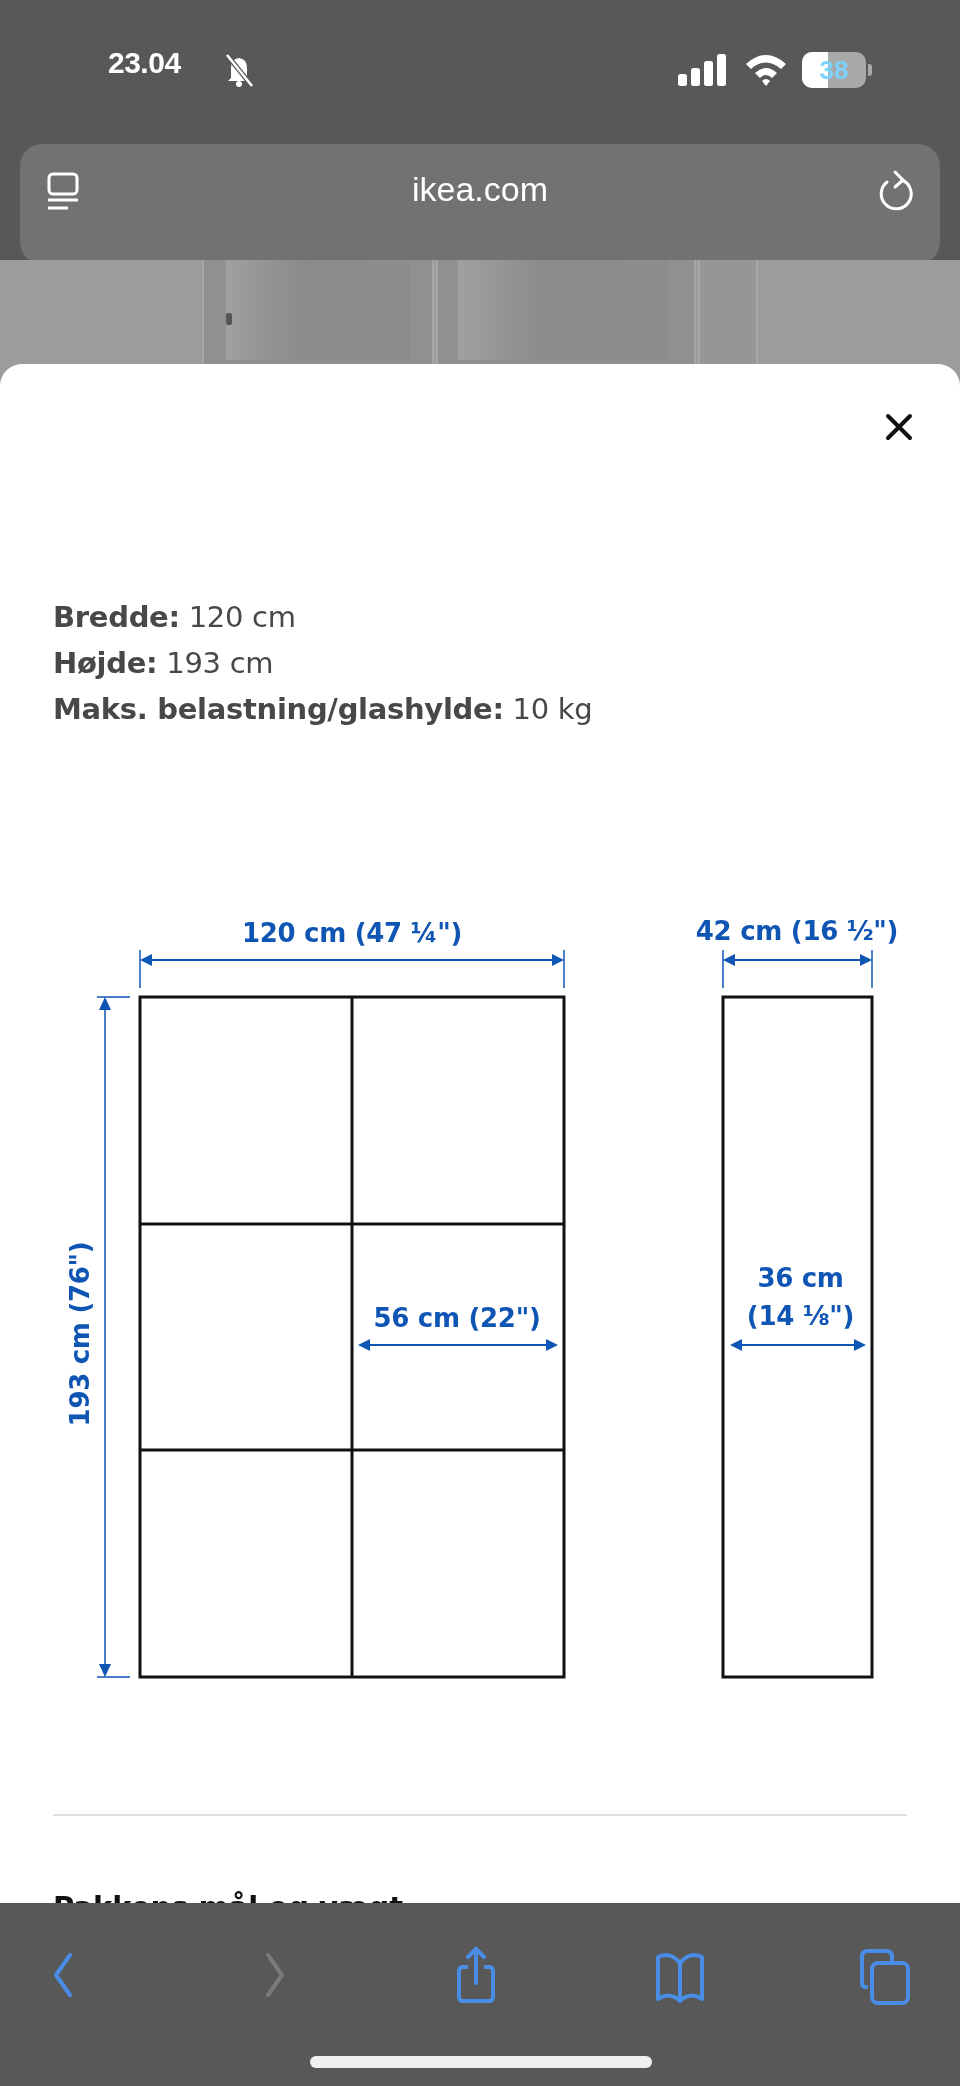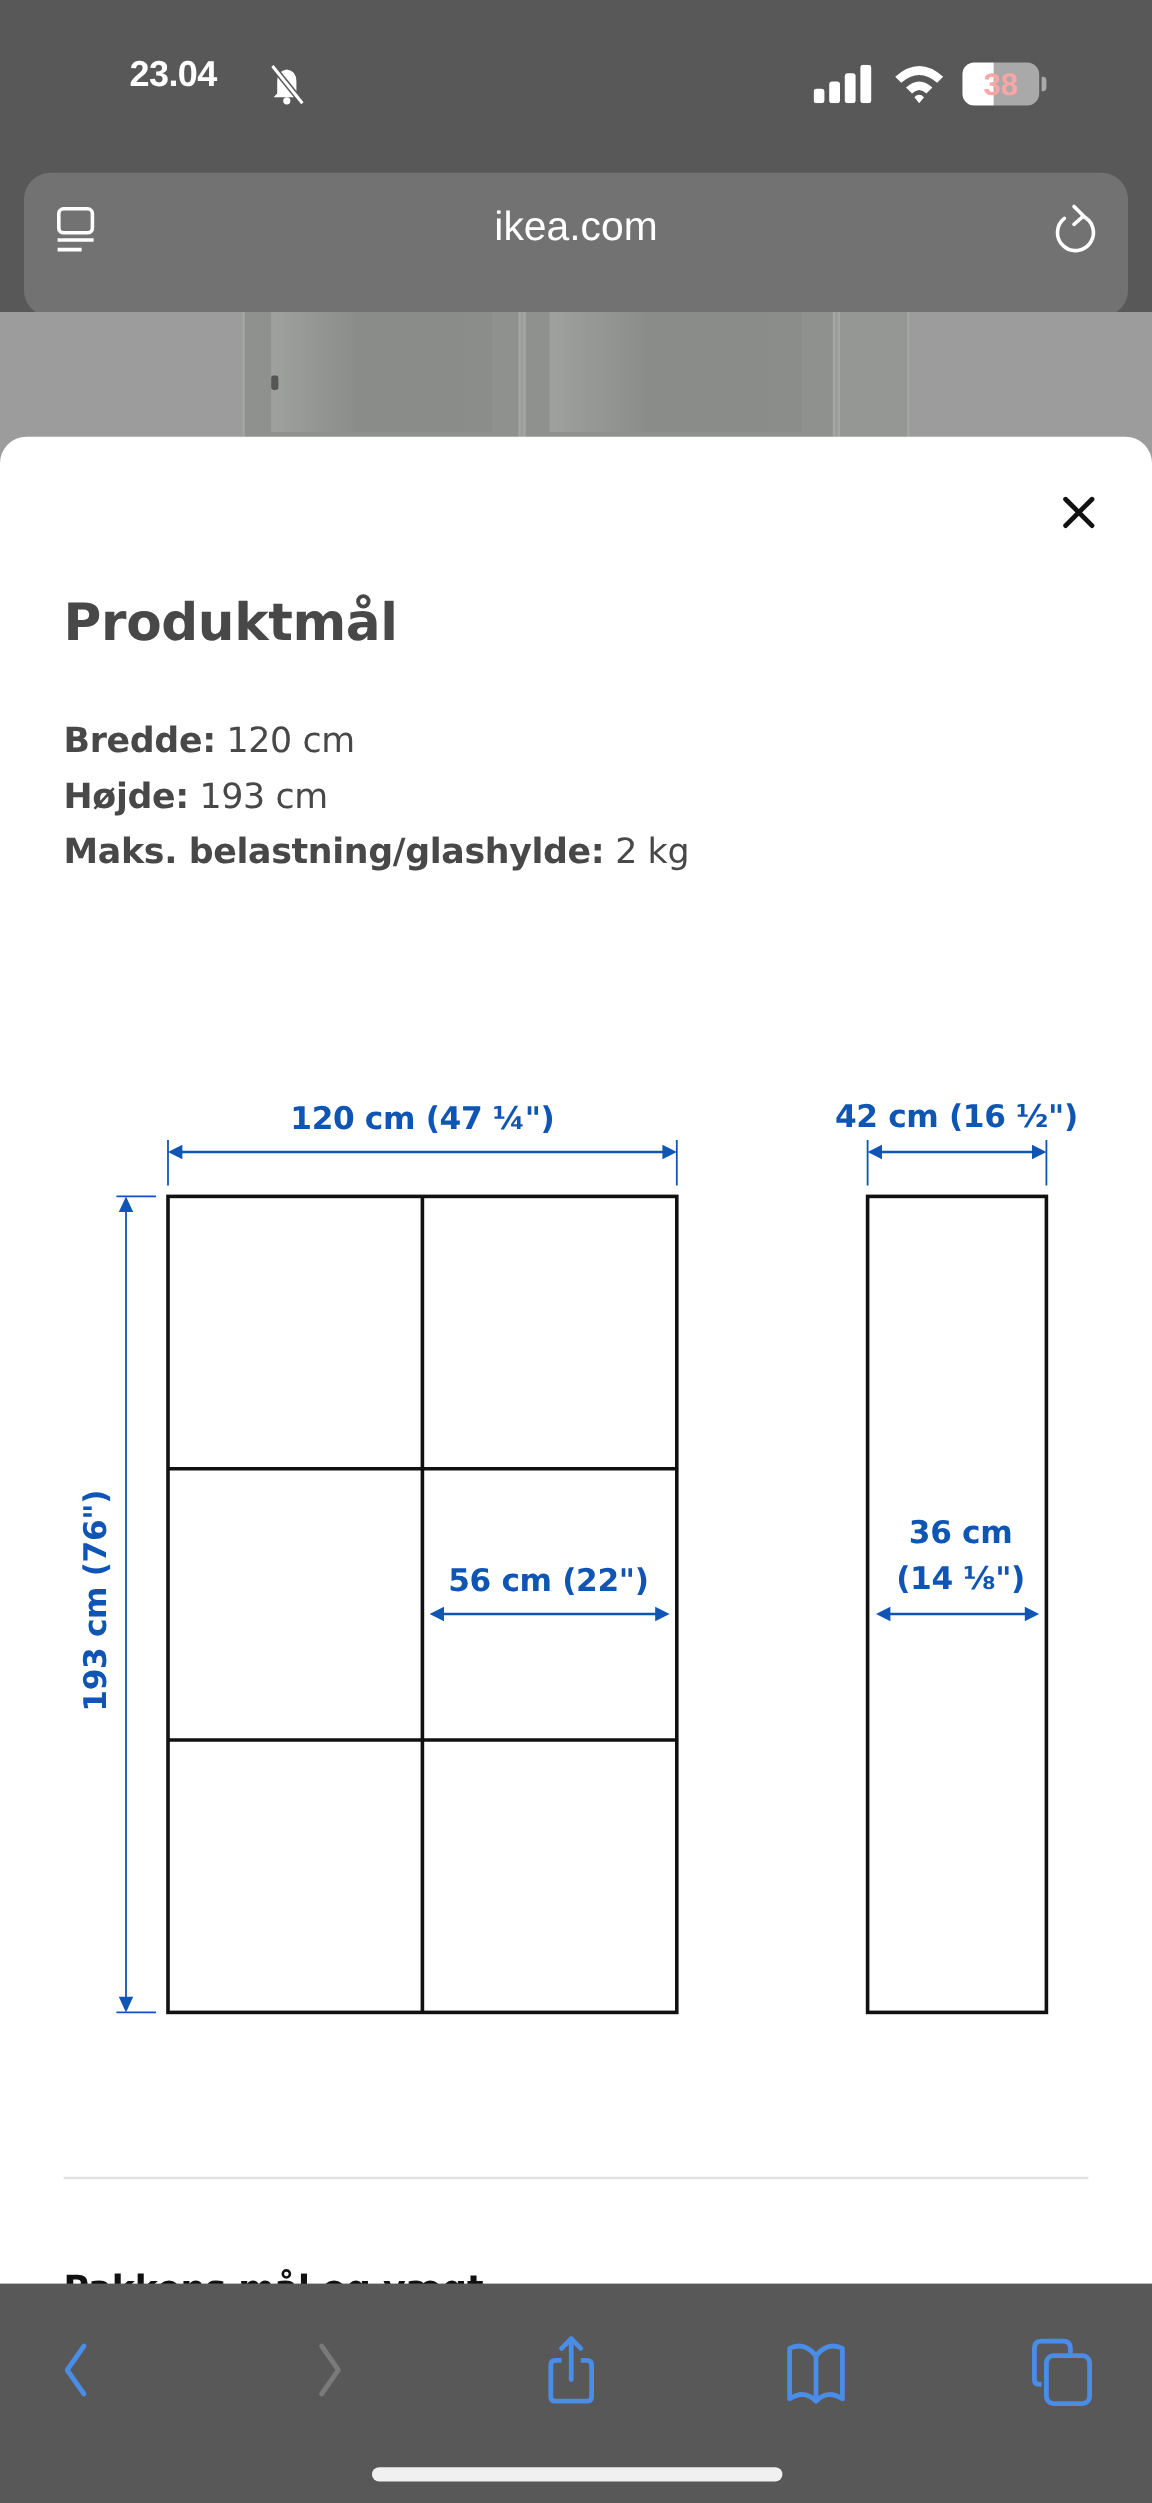--- a/index.html
+++ b/index.html
@@ -8,21 +8,21 @@
 
   
   .status-bar { position: absolute; left: 0; top: 0; width: 960px; height: 140px; background: #585858; color: #fff; }
   .status-time { position: absolute; left: 108px; top: 46px; font-family: "Liberation Sans", sans-serif; font-size: 30px; font-weight: 600; letter-spacing: -0.5px; }
   .mute-icon { position: absolute; left: 222px; top: 52px; width: 34px; height: 36px; }
   .signal-icon { position: absolute; left: 678px; top: 54px; width: 52px; height: 32px; }
   .wifi-icon { position: absolute; left: 744px; top: 52px; width: 44px; height: 34px; }
   .battery { position: absolute; left: 802px; top: 52px; width: 70px; height: 36px; }
   .battery-body { position: absolute; left: 0; top: 0; width: 64px; height: 36px; border-radius: 10px; background: #a9a9a9; overflow: hidden; }
   .battery-fill { position: absolute; left: 0; top: 0; width: 40%; height: 100%; background: #ffffff; }
-  .battery-text { position: absolute; left: 0; top: 0; width: 64px; height: 36px; line-height: 36px; text-align: center; font-family: "Liberation Sans", sans-serif; font-weight: 700; font-size: 26px; color: #fca5a5; }
+  .battery-text { position: absolute; left: 0; top: 0; width: 64px; height: 36px; line-height: 36px; text-align: center; font-family: "Liberation Sans", sans-serif; font-weight: 700; font-size: 26px; color: #7dd3fc; }
   .battery-tip { position: absolute; left: 66px; top: 12px; width: 4px; height: 12px; border-radius: 0 3px 3px 0; background: #a9a9a9; }
 
   
   .url-bar { position: absolute; left: 20px; top: 144px; width: 920px; height: 120px; border-radius: 22px; background: #727272; }
   .reader-icon { position: absolute; left: 26px; top: 28px; width: 36px; height: 40px; }
   .url-text { position: absolute; left: 0; right: 0; top: 26px; text-align: center; color: #fff; font-family: "Liberation Sans", sans-serif; font-size: 34px; }
   .reload-icon { position: absolute; right: 24px; top: 24px; width: 40px; height: 46px; }
 
   
   .backdrop { position: absolute; left: 0; top: 260px; width: 960px; height: 130px; background: #9c9c9c; overflow: hidden; }
@@ -104,34 +104,33 @@
   <div class="cab-panel" style="left:698px; width:60px; background:#959794;"></div>
   <div class="cab-handle"></div>
 </div>
 
 <div class="sheet">
   <svg class="close-btn" viewBox="0 0 46 46">
     <line x1="12" y1="12" x2="34" y2="34" stroke="#111" stroke-width="4" stroke-linecap="round"></line>
     <line x1="34" y1="12" x2="12" y2="34" stroke="#111" stroke-width="4" stroke-linecap="round"></line>
   </svg>
 
-  <h1 class="sheet-title">Produktmål</h1>
 
   <div class="spec-list">
     <div class="spec-row">
       <span class="spec-label">Bredde:</span>
       <span class="spec-value">120 cm</span>
     </div>
     <div class="spec-row">
       <span class="spec-label">Højde:</span>
       <span class="spec-value">193 cm</span>
     </div>
     <div class="spec-row">
       <span class="spec-label">Maks. belastning/glashylde:</span>
-      <span class="spec-value">2 kg</span>
+      <span class="spec-value">10 kg</span>
     </div>
   </div>
 
   <div class="diagram">
     <svg width="960" height="820" viewBox="0 0 960 820">
 
       <g stroke="#0f55b4" fill="#0f55b4">
         <line x1="140" y1="66" x2="140" y2="104" stroke-width="1.5"></line>
         <line x1="564" y1="66" x2="564" y2="104" stroke-width="1.5"></line>
         <line x1="150" y1="76" x2="554" y2="76" stroke-width="2"></line>

